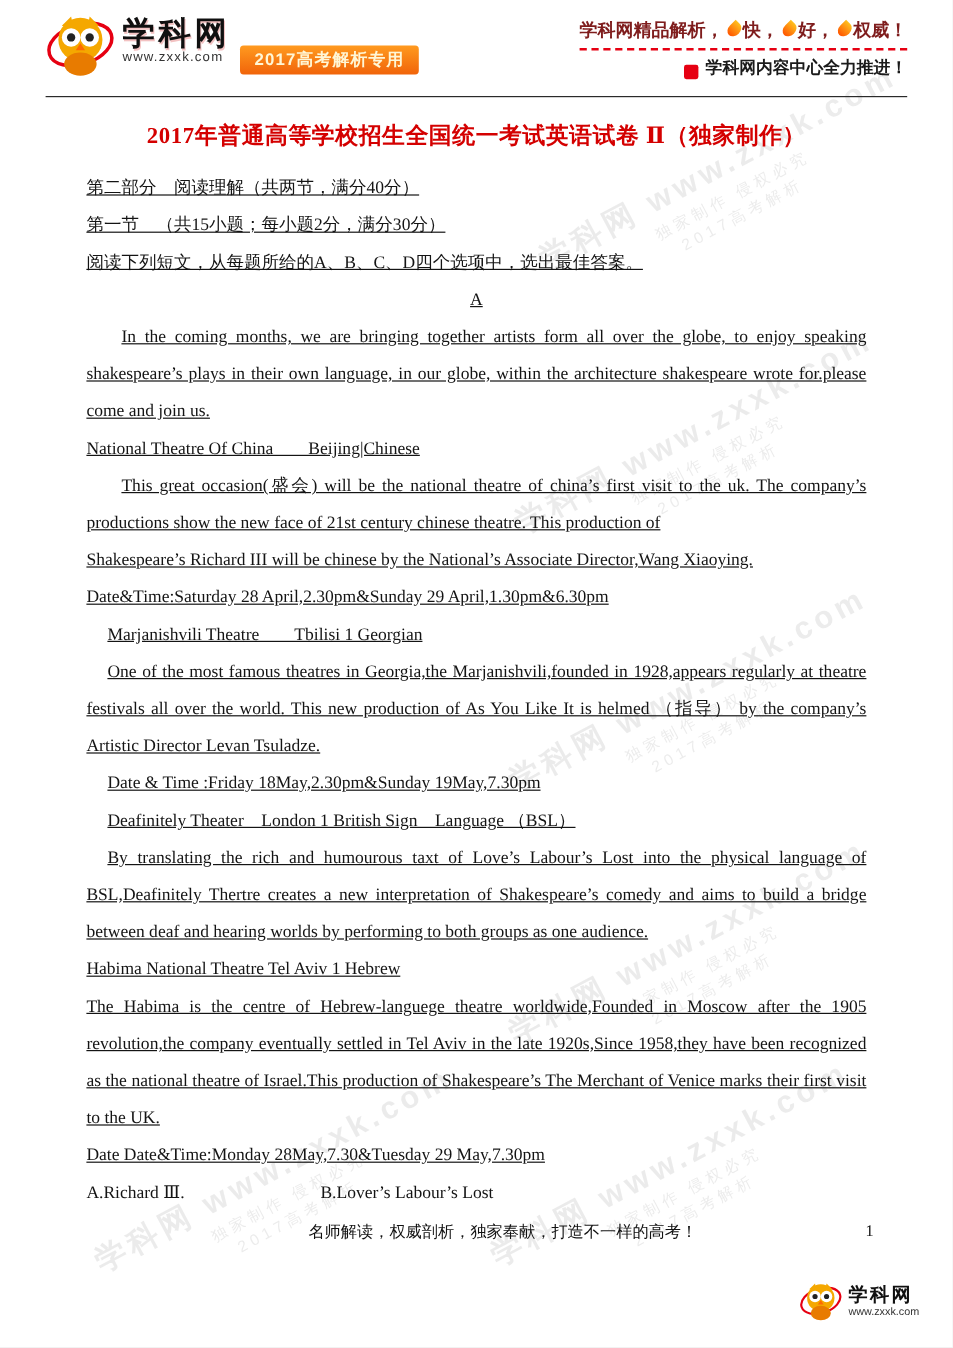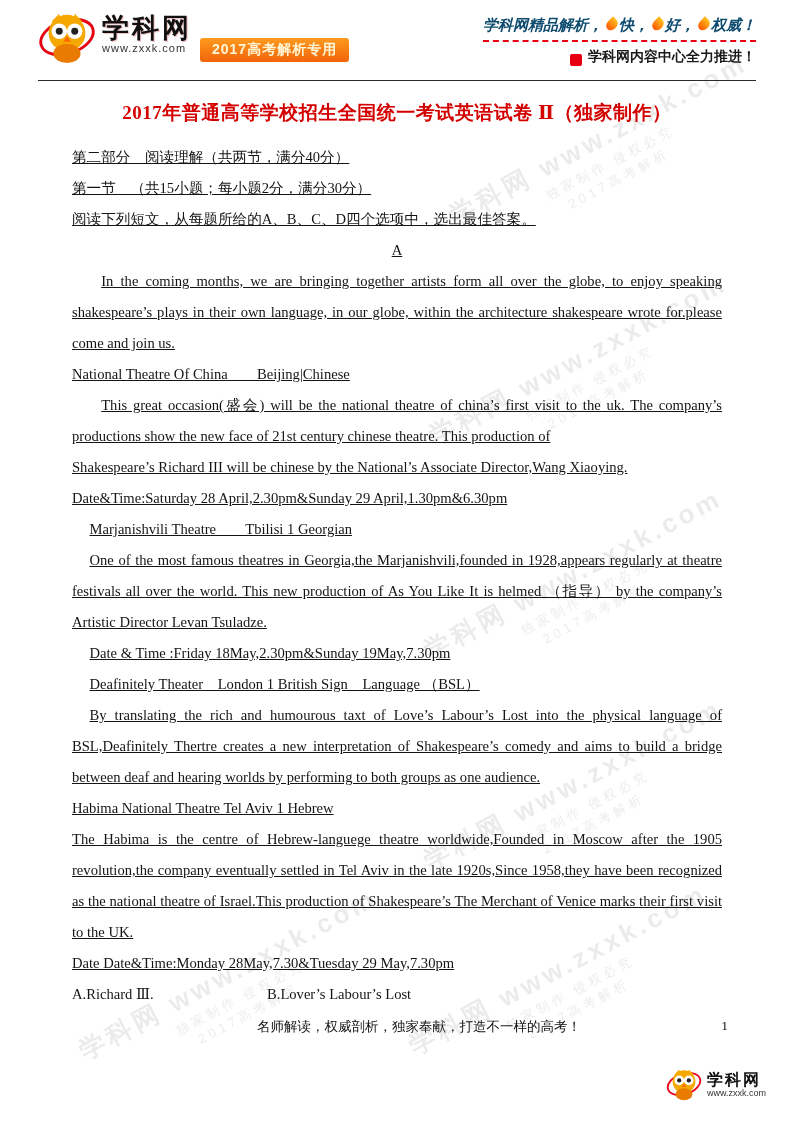--- a/index.html
+++ b/index.html
@@ -16,21 +16,21 @@
   .brand { font-size:27px; font-weight:bold; letter-spacing:3px; color:#101010; line-height:28px; text-shadow:1px 1px 0 #f3c2c2; }
   .brand-url { font-size:11px; color:#333; letter-spacing:1px; }
   .banner {
     align-self:flex-end; margin:0 0 4px 8px; padding:3px 12px;
     background:linear-gradient(#ff9a1f,#f1640a); color:#fff7d6;
     font-family:"Liberation Sans","DejaVu Sans",sans-serif;
     font-size:14px; font-weight:bold; letter-spacing:1px; border-radius:3px;
   }
   .hdr-right { display:flex; flex-direction:column; align-items:flex-end; margin-top:8px; font-family:"Liberation Sans","DejaVu Sans",sans-serif; }
   .slogan-line {
-    color:#0c4a6e; font-weight:bold; font-style:italic; font-size:15px;
+    color:#7f1d1d; font-weight:bold; font-size:15px;
     border-bottom:2px dashed #e60012; padding-bottom:5px; display:flex; align-items:center;
   }
   .flame {
     display:inline-block; width:10px; height:13px; margin:0 2px 2px 4px;
     background:linear-gradient(#ffc21f,#ff5400);
     border-radius:0 50% 50% 50%; transform:rotate(45deg);
   }
   .push-line { margin-top:6px; font-size:14px; font-weight:bold; color:#1a1a1a; display:flex; align-items:flex-end; }
   .red-sq { display:inline-block; width:12px; height:12px; background:#e60012; border-radius:2px; margin-right:6px; }
   .hr-top { position:absolute; top:80px; left:38px; right:38px; border-top:1.5px solid #2a2a2a; z-index:3; }

